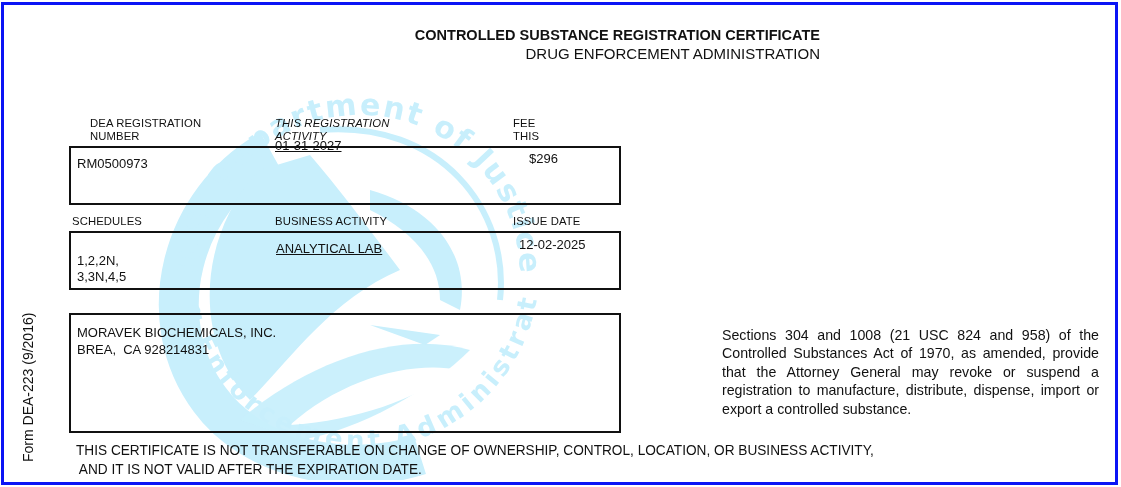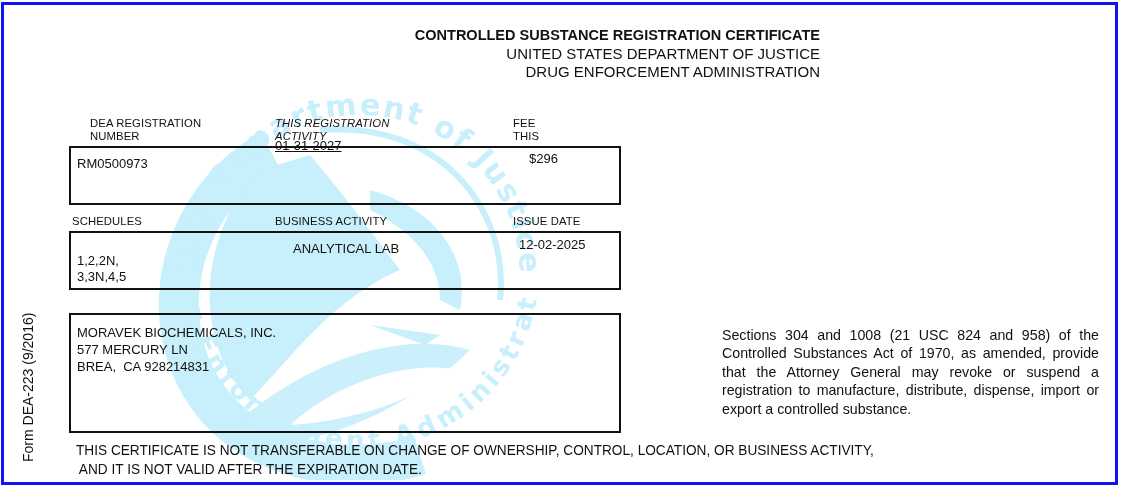--- a/index.html
+++ b/index.html
@@ -56,21 +56,20 @@
   <text font-family="DejaVu Sans, sans-serif" font-size="30" font-weight="bold" fill="#c8effc" letter-spacing="2">
     <textPath href="#arcTop" startOffset="50%" text-anchor="middle">U.S. Department of Justice</textPath>
   </text>
   <text font-family="DejaVu Sans, sans-serif" font-size="26" font-weight="bold" fill="#c8effc" letter-spacing="2">
     <textPath href="#arcBot" startOffset="50%" text-anchor="middle" dominant-baseline="hanging">Drug Enforcement Administration</textPath>
   </text>
 </svg>
 
 <div class="title-block">
   <div class="line bold">CONTROLLED SUBSTANCE REGISTRATION CERTIFICATE</div>
-  <div class="line">UNITED STATES DEPARTMENT OF JUSTICE</div>
   <div class="line">DRUG ENFORCEMENT ADMINISTRATION</div>
 </div>
 
 <div class="abs label" style="left:90px; top:117px;">
   <div>DEA REGISTRATION</div>
   <div>NUMBER</div>
 </div>
 <div class="abs label" style="left:275px; top:117px;font-style:italic;">
   <div>THIS REGISTRATION</div>
   <div>ACTIVITY</div>
@@ -87,27 +86,26 @@
 
 <div class="abs label" style="left:72px; top:215px;text-align:center;">SCHEDULES</div>
 <div class="abs label" style="left:275px; top:215px;">BUSINESS ACTIVITY</div>
 <div class="abs label" style="left:513px; top:215px;">ISSUE DATE</div>
 
 <div class="box" style="left:69px; top:231px; width:552px; height:59px;"></div>
 <div class="abs value" style="left:77px; top:253px;">
   <div>1,2,2N,</div>
   <div>3,3N,4,5</div>
 </div>
-<div class="abs value" style="left:293px; top:241px;">ANALYTICAL LAB</div>
+<div class="abs value" style="left:276px; top:241px;text-decoration:underline;">ANALYTICAL LAB</div>
 <div class="abs value" style="left:519px; top:237px;">12-02-2025</div>
 
 <div class="box" style="left:69px; top:313px; width:552px; height:120px;"></div>
 <div class="abs value" style="left:77px; top:324px; line-height:17px;">
   <div>MORAVEK BIOCHEMICALS, INC.</div>
-  <div>577 MERCURY LN</div>
   <div style="white-space:pre;">BREA,  CA 928214831</div>
 </div>
 
 <div class="legal">Sections 304 and 1008 (21 USC 824 and 958) of the Controlled Substances Act of 1970, as amended, provide that the Attorney  General may revoke or suspend a registration to manufacture, distribute, dispense, import or export a controlled substance.</div>
 
 <div class="footer">
   <div>THIS CERTIFICATE IS NOT TRANSFERABLE ON CHANGE OF OWNERSHIP, CONTROL, LOCATION, OR BUSINESS ACTIVITY,</div>
   <div class="l2">AND IT IS NOT VALID AFTER THE EXPIRATION DATE.</div>
 </div>
 

